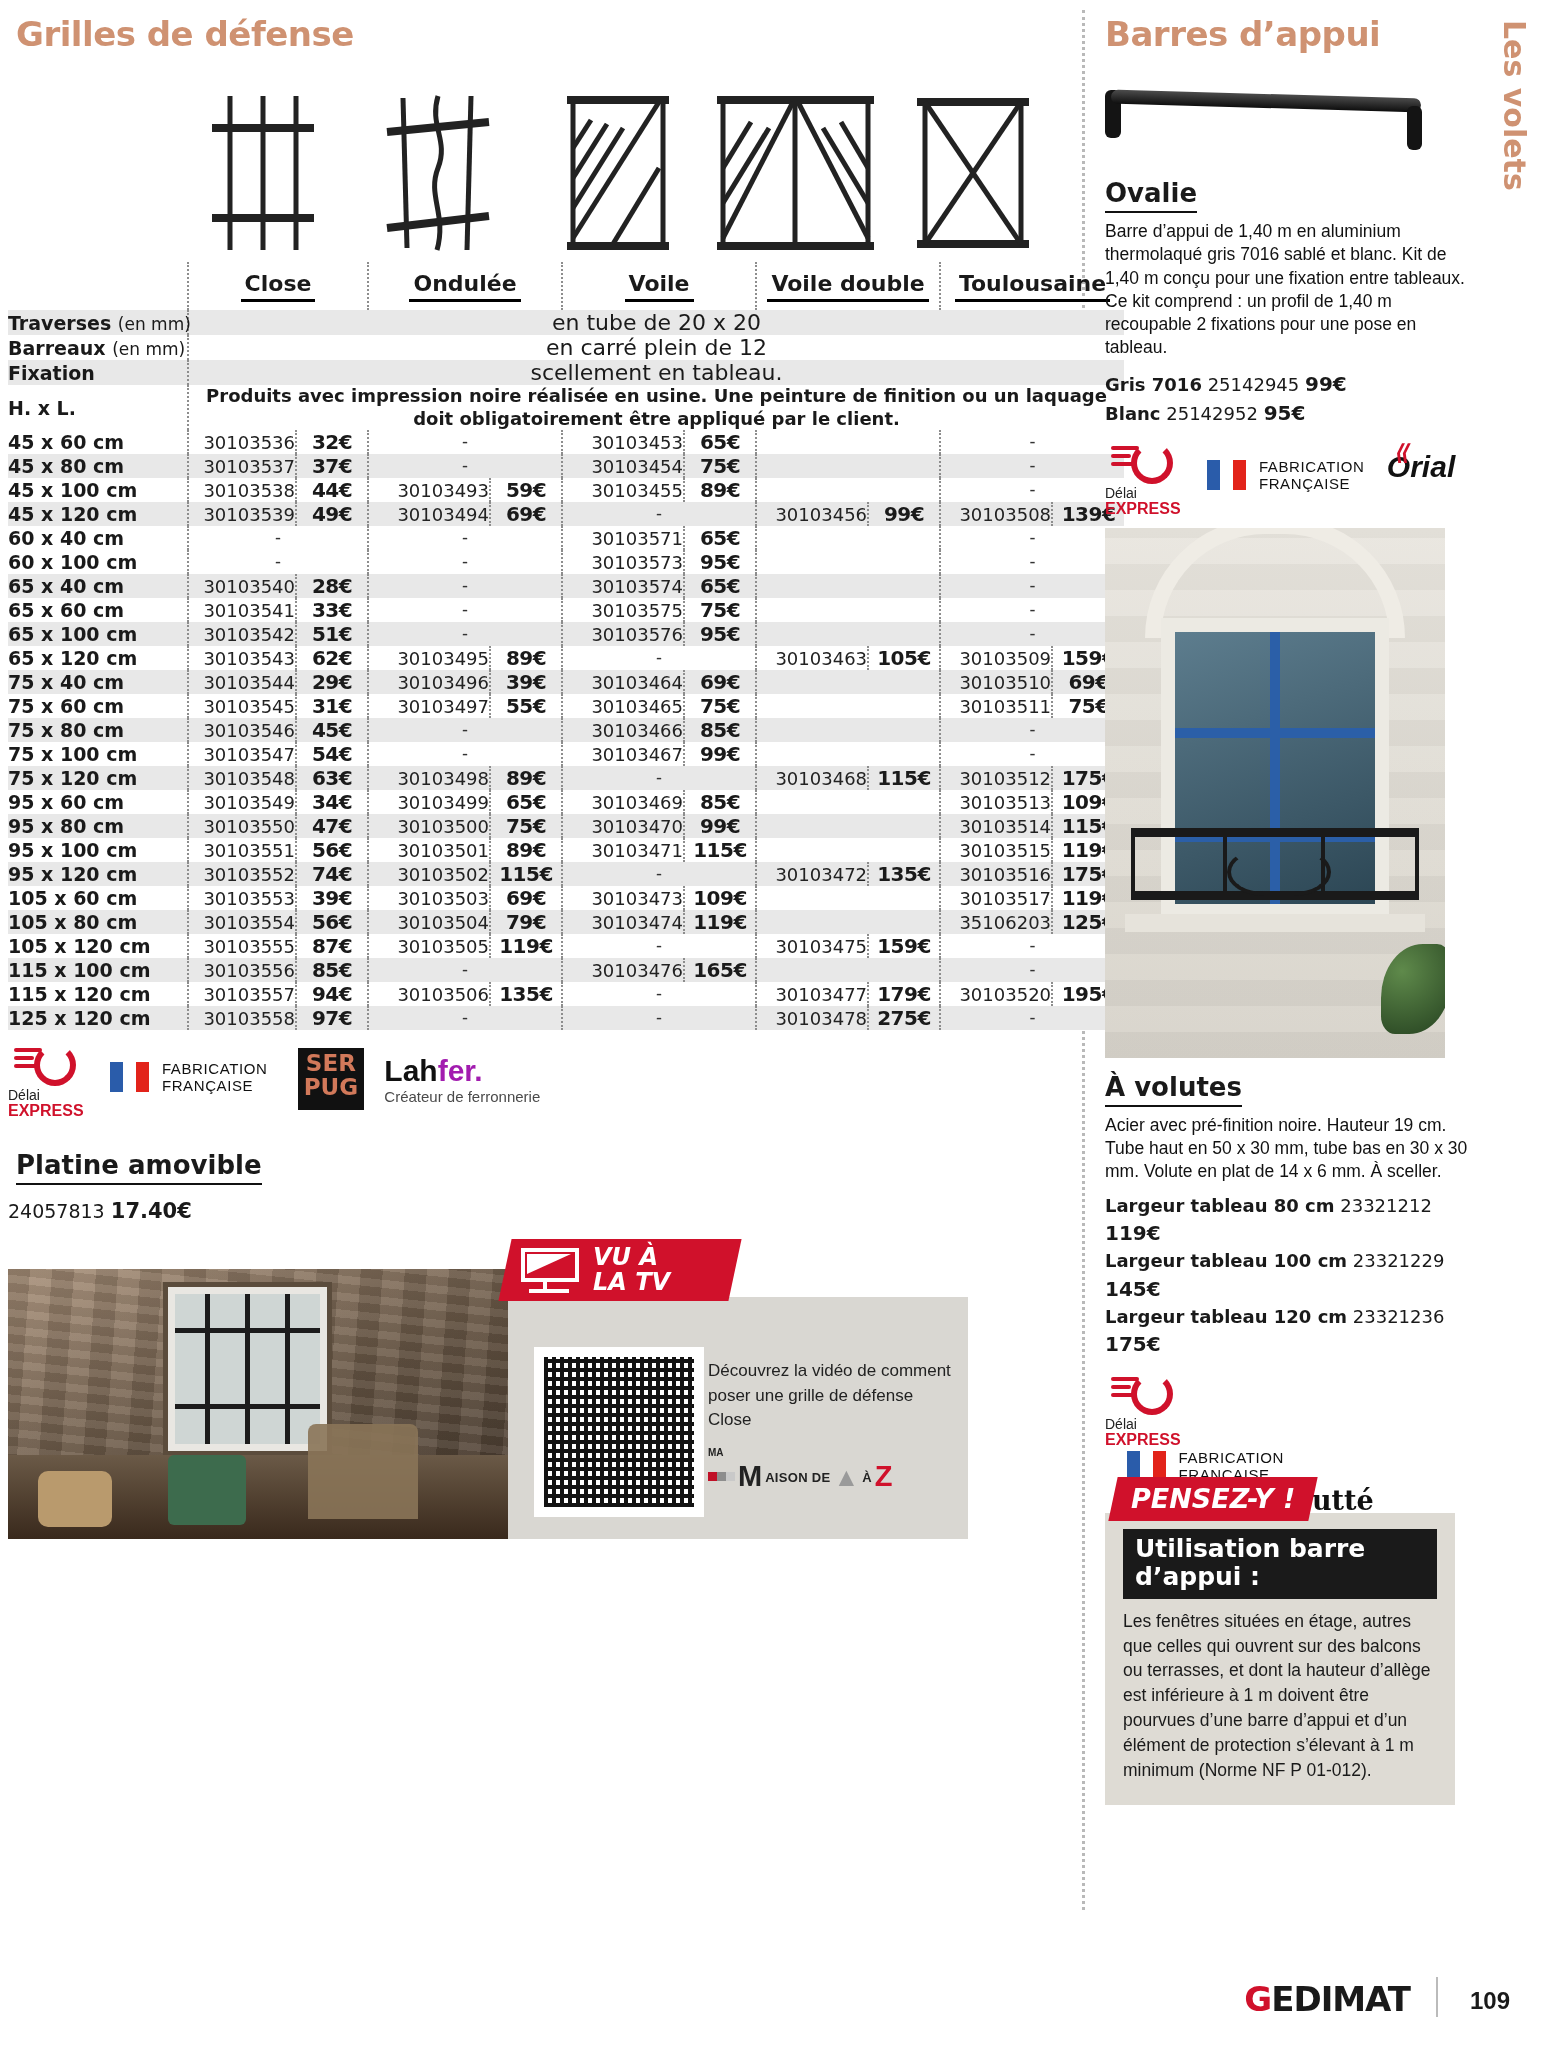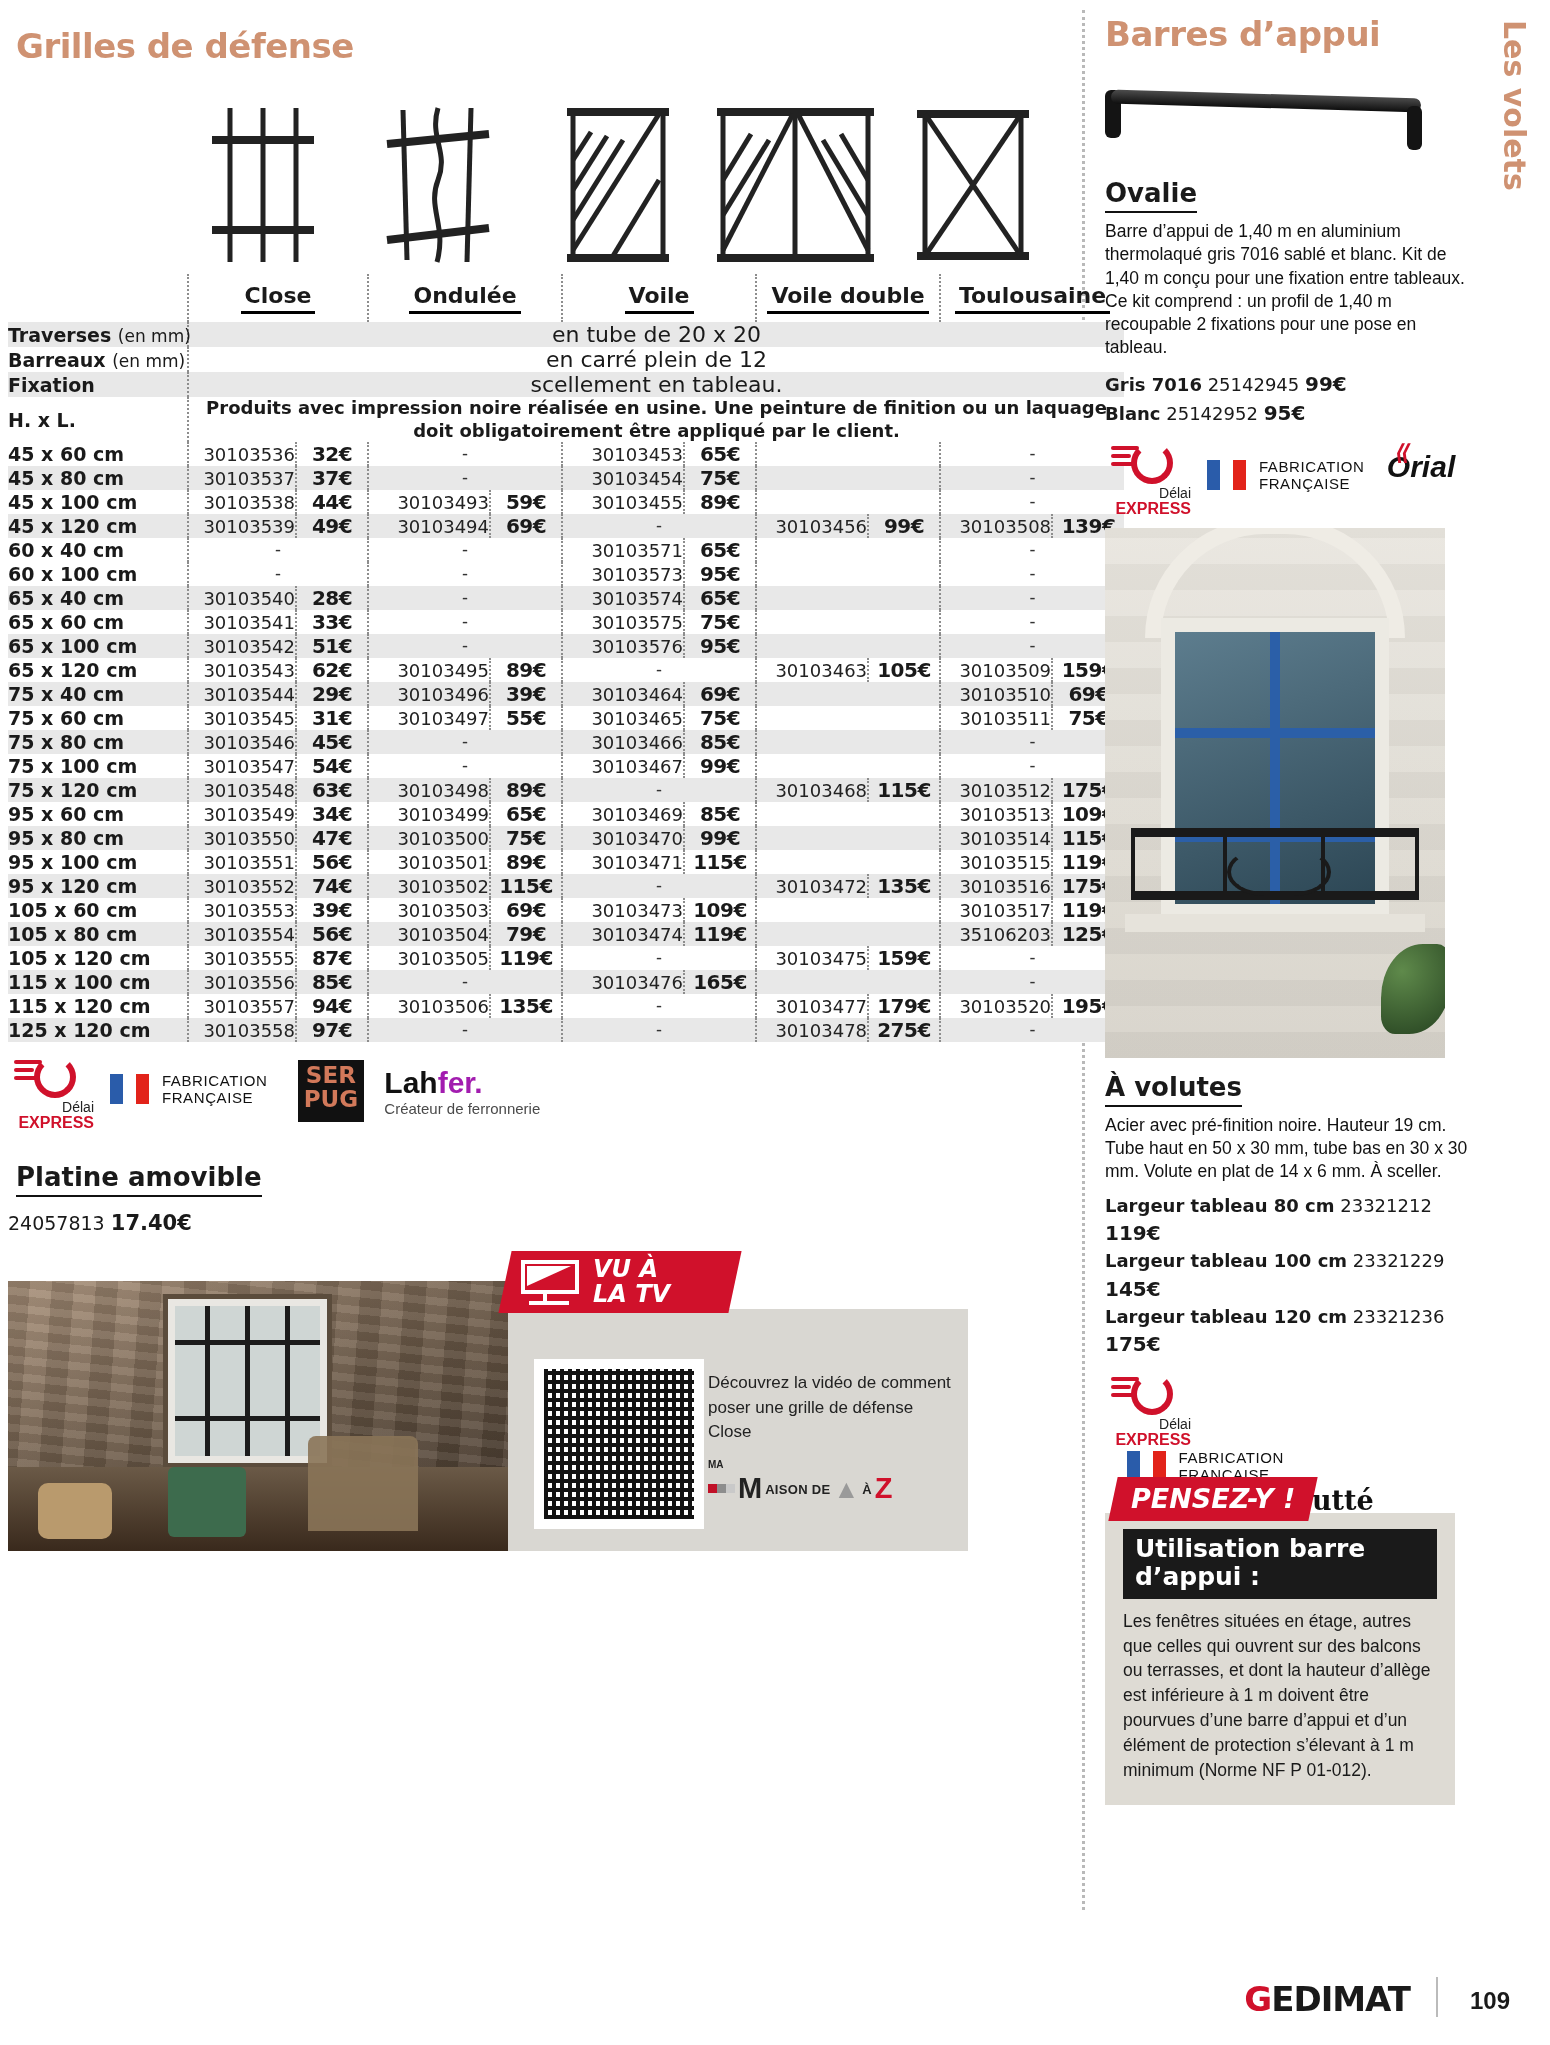--- a/index.html
+++ b/index.html
@@ -4,21 +4,21 @@
 <style>
   html,body{margin:0;padding:0;}
   body{
     width:1550px;height:2045px;background:#fff;
     font-family:"Liberation Sans","DejaVu Sans",sans-serif;
     color:#1a1a1a;position:relative;overflow:hidden;
   }
   .page{position:relative;width:1550px;height:2045px;}
 
   
-  .col-left{position:absolute;left:8px;top:12px;width:1060px;}
+  .col-left{position:absolute;left:8px;top:0;width:1060px;}
   .col-right{position:absolute;left:1105px;top:0;width:370px;}
   .vdivider{position:absolute;left:1082px;top:10px;width:0;height:1900px;
             border-left:3px dotted #b9b9b9;}
 
   h1.section-title{
     font-size:34px;font-weight:bold;color:#cf9272;letter-spacing:-.5px;
     margin:0;padding:14px 0 0 8px;font-family:"DejaVu Sans",sans-serif;
   }
   h1.section-title.right{padding-left:0;}
 
@@ -62,21 +62,21 @@
           font-family:"DejaVu Sans",sans-serif;letter-spacing:-.5px;}
   td.dash{text-align:center;font-size:18px;color:#333;}
   td.spec{text-align:center;font-size:22px;padding:5px 0;
           font-family:"DejaVu Sans",sans-serif;}
   td.note{text-align:center;font-size:18px;font-weight:bold;line-height:1.25;
           padding:8px 6px;font-family:"DejaVu Sans",sans-serif;}
 
   
   .logo-row{position:relative;height:80px;margin-top:14px;}
   .delai{position:relative;width:86px;height:74px;display:inline-block;
-         vertical-align:top;text-align:right;}
+         vertical-align:top;text-align:left;}
   .delai .circ{position:absolute;left:26px;top:0;width:42px;height:42px;
         border:6px solid #d0112b;border-radius:50%;box-sizing:border-box;
         border-top-color:transparent;}
   .delai .bars{position:absolute;left:6px;top:4px;}
   .delai .bars i{display:block;height:4px;background:#d0112b;margin-bottom:4px;border-radius:2px;}
   .delai .t1{font-size:14px;color:#222;margin-top:44px;line-height:1;}
   .delai .t2{font-size:16px;color:#d0112b;font-weight:bold;line-height:1.1;}
   .ff{display:inline-block;vertical-align:top;margin-left:12px;margin-top:16px;}
   .ff .flag{display:inline-block;vertical-align:middle;margin-right:8px;}
   .ff .flag i{display:inline-block;width:13px;height:30px;vertical-align:middle;}

